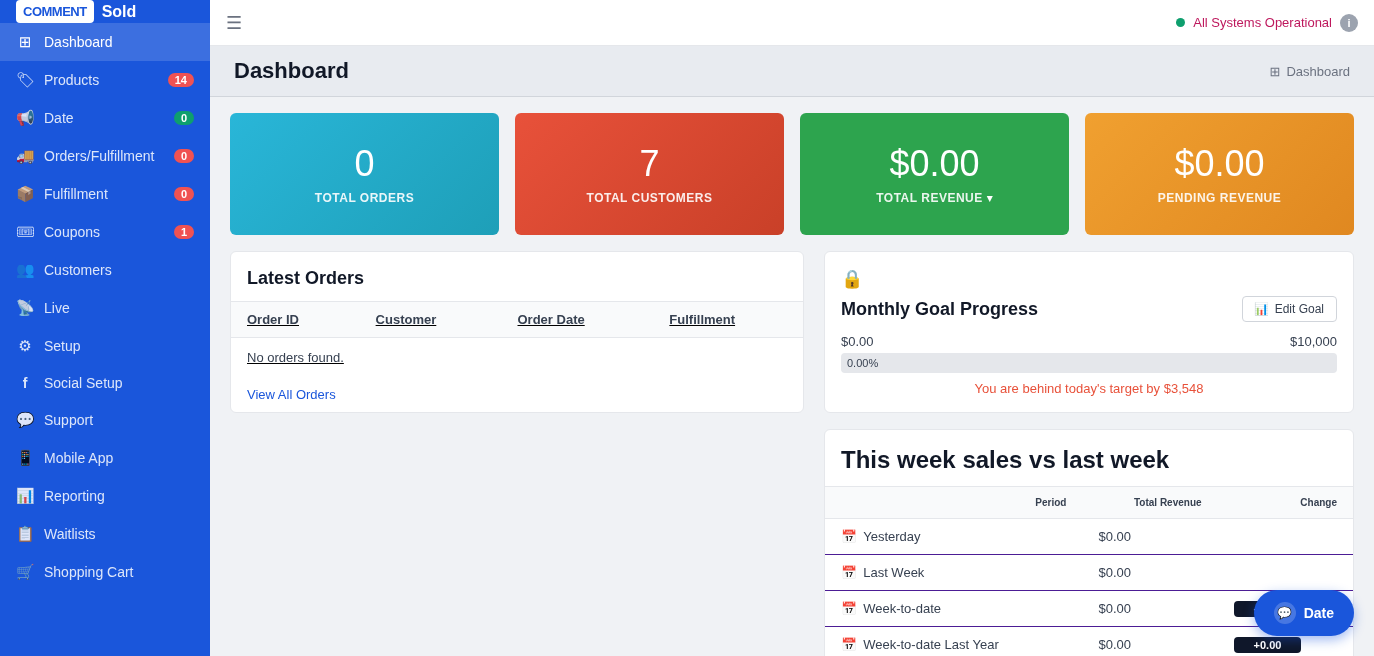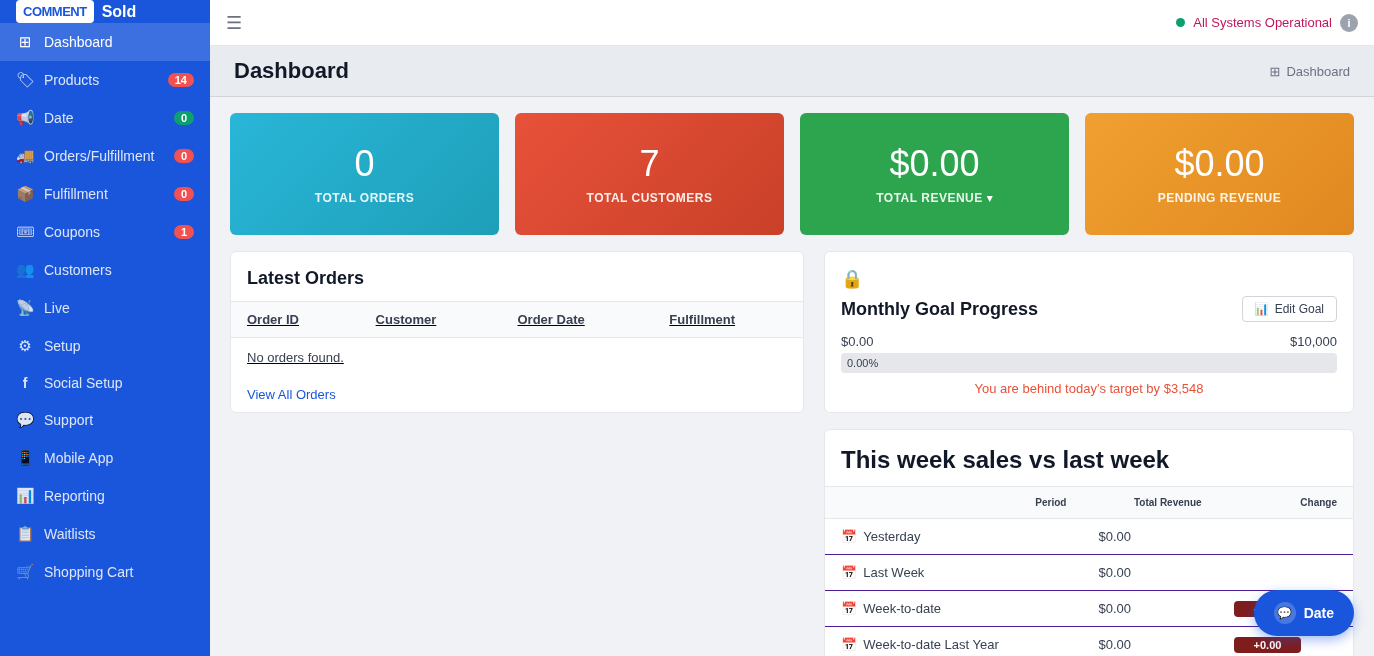--- a/index.html
+++ b/index.html
@@ -219,21 +219,21 @@
       font-size: 10px;
       font-weight: 600;
       color: #374151;
       border-bottom: 1px solid #e5e7eb;
       border-top: 1px solid #e5e7eb;
     }
     .sales-table td { padding: 10px 16px; font-size: 13px; color: #374151; border-bottom: 1px solid #4c1d95; }
     .sales-table tr:last-child td { border-bottom: none; }
     .cal-icon { font-size: 13px; color: #9ca3af; margin-right: 6px; }
     .change-badge {
-      background: #7f1d1d;
+      background: #0f172a;
       color: white;
       font-size: 11px;
       font-weight: 700;
       padding: 2px 20px;
       border-radius: 4px;
     }
 
     
     .chat-btn {
       position: fixed;

